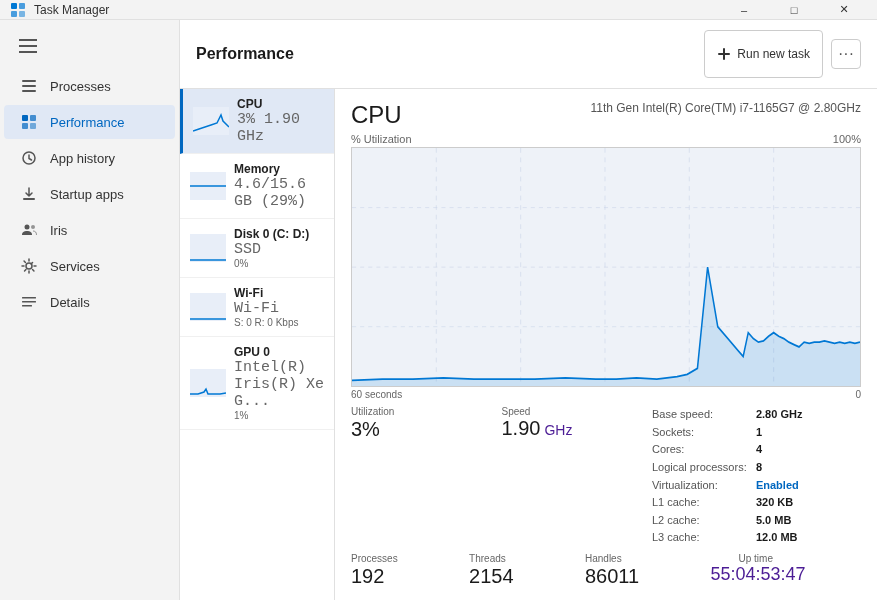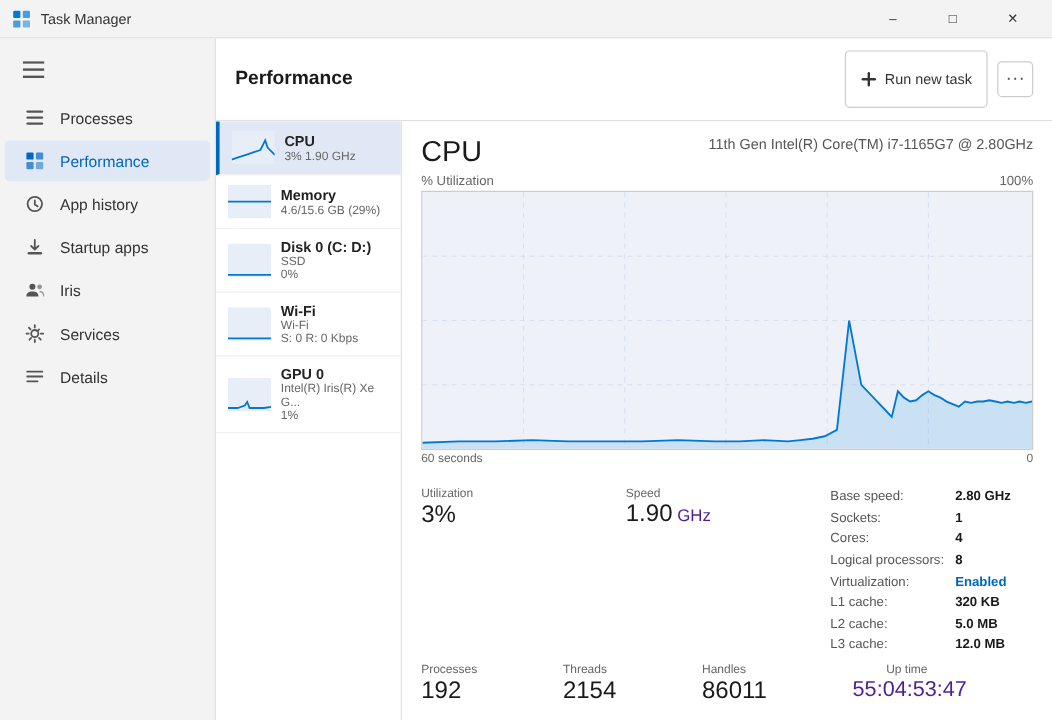--- a/index.html
+++ b/index.html
@@ -11,21 +11,21 @@
       overflow: hidden;
       display: flex;
       flex-direction: column;
     }
     .title-bar {
       display: flex;
       align-items: center;
       justify-content: space-between;
       background: #f3f3f3;
       padding: 6px 10px;
-      height: 32px;
+      height: 20px;
       border-bottom: 1px solid #e0e0e0;
     }
     .title-bar-left {
       display: flex;
       align-items: center;
       gap: 8px;
     }
     .title-bar-icon {
       width: 16px;
       height: 16px;
@@ -170,21 +170,21 @@
       gap: 8px;
     }
     .device-item.active { background: #e0e8f5; border-left: 3px solid #0067c0; }
     .device-mini-chart {
       width: 36px;
       height: 28px;
       flex-shrink: 0;
     }
     .device-info { flex: 1; }
     .device-name { font-size: 12px; font-weight: 600; color: #222; }
-    .device-sub { font-size: 10px; color: #666; }
+    .device-sub { font-size: 15px; color: #666; font-family: Liberation Mono, monospace; }
     .device-val { font-size: 10px; color: #666; }
     .cpu-detail {
       flex: 1;
       padding: 12px 16px;
       display: flex;
       flex-direction: column;
       overflow: hidden;
     }
     .cpu-header {
       display: flex;
@@ -478,21 +478,21 @@
 
             <polygon points="0,195 30,194 60,194 90,193 120,194 150,194 180,194 210,193 240,194 260,194 280,193 300,194 310,193 320,192 330,190 340,185 350,100 360,150 370,160 380,170 385,175 390,155 395,160 400,163 405,162 410,158 415,155 420,158 425,160 430,163 435,165 440,167 445,163 450,164 455,163 460,163 465,162 470,163 475,164 480,163 485,164 490,163 495,164 500,163 500,200 0,200" fill="rgba(0,120,212,0.15)"></polygon>
           </svg>
         </div>
         <div class="chart-time-label">
           <span>60 seconds</span>
           <span>0</span>
         </div>
 
         <div style="display:flex; gap:16px; margin-top:6px; align-items:flex-start;">
-          <div style="display:grid; grid-template-columns: 1fr 1fr 1fr; gap: 0 20px; margin-top: 12px;">
+          <div style="display:grid; grid-template-columns: 1fr 1fr 1fr; gap: 0 0;">
             <div>
               <div class="stat-label">Utilization</div>
               <div class="stat-value">3%</div>
             </div>
             <div>
               <div class="stat-label">Speed</div>
               <div style="display:flex; align-items:baseline; gap:4px;">
                 <span style="font-size:20px; color:#1a1a1a;text-align:right;">1.90</span>
                 <span style="font-size:14px; color:#4c1d95;">GHz</span>
               </div>

